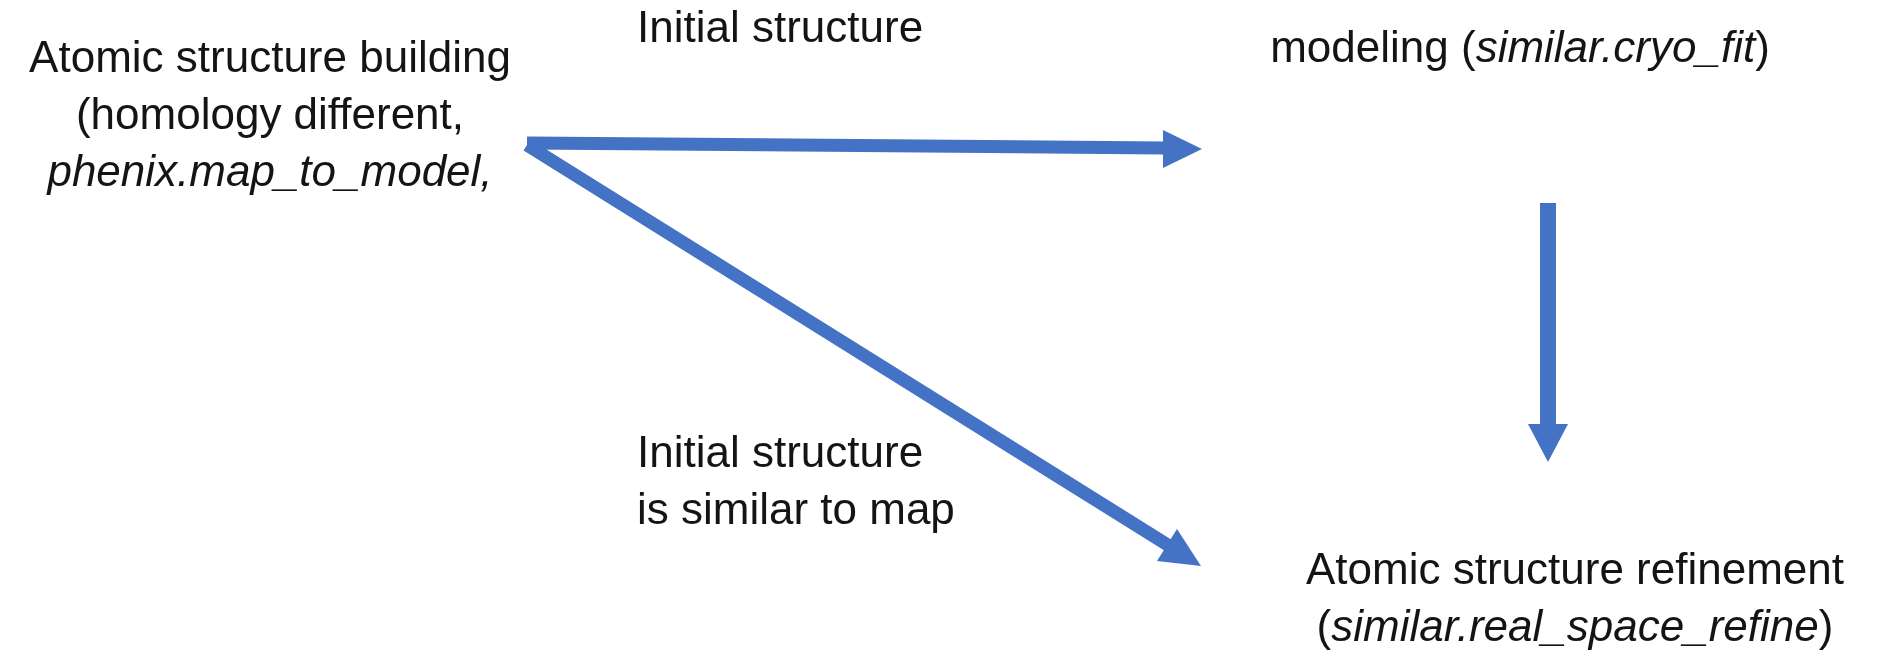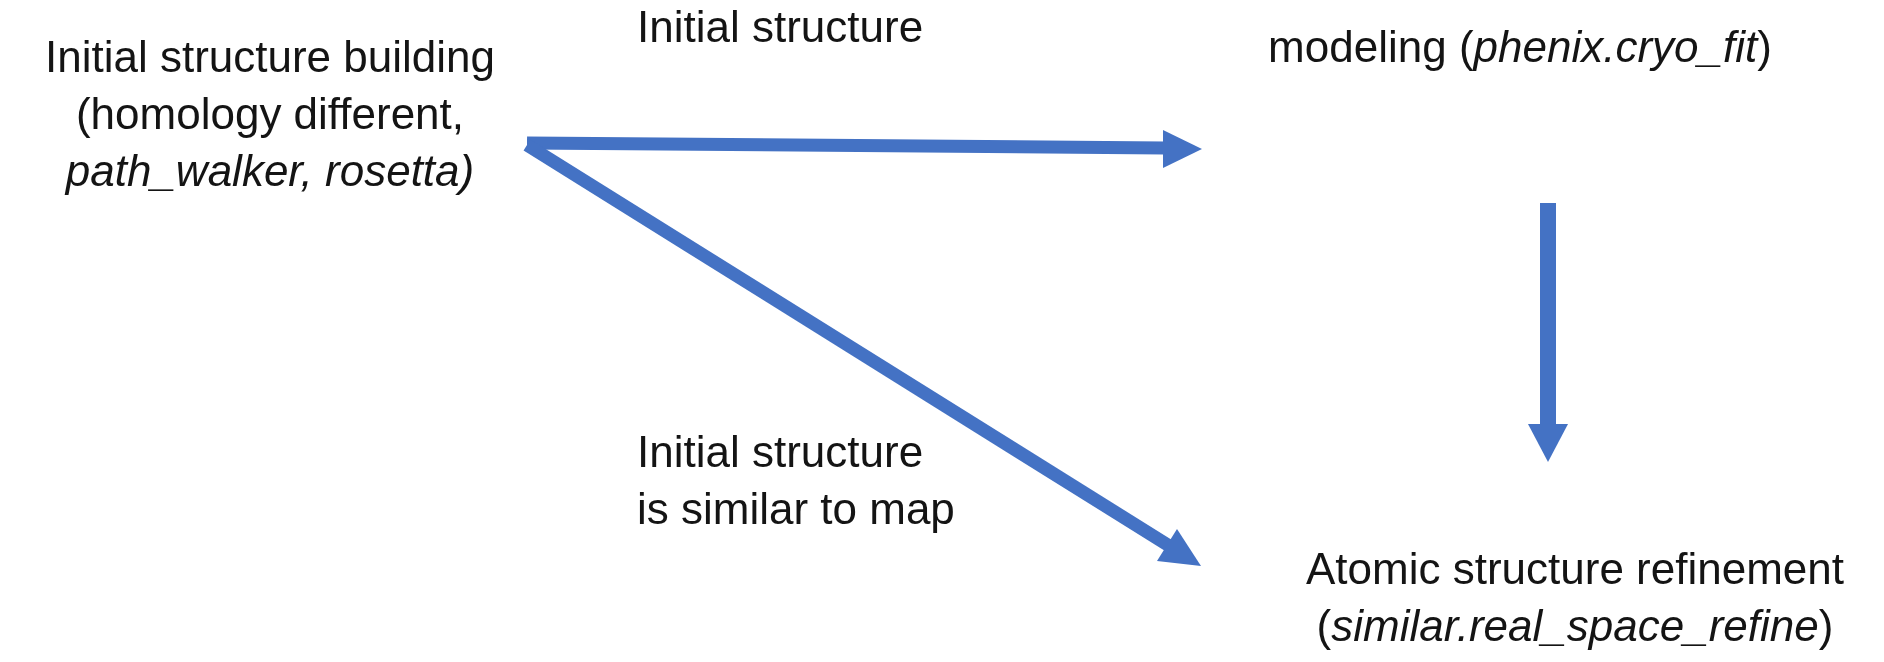--- a/index.html
+++ b/index.html
@@ -56,32 +56,32 @@
       <polygon points="1201,566 1157,561 1177,529" fill="#4472C4"></polygon>
     </g>
 
     <g>
       <line x1="1548" y1="203" x2="1548" y2="428" stroke-width="16" stroke="#4472C4"></line>
       <polygon points="1548,462 1528,424 1568,424" fill="#4472C4"></polygon>
     </g>
   </svg>
 
   <div class="node node-building">
-    <div>Initial structure building</div>
+    <div>Atomic structure building</div>
     <div>(homology different,</div>
-    <div class="italic">path_walker, rosetta)</div>
+    <div class="italic">phenix.map_to_model,</div>
   </div>
 
   <div class="edge-label label-different">
     <div>Initial structure</div>
   </div>
 
   <div class="node node-fitting">
     <div>
-      <span>modeling (</span><span class="italic">phenix.cryo_fit</span><span>)</span>
+      <span>modeling (</span><span class="italic">similar.cryo_fit</span><span>)</span>
     </div>
   </div>
 
   <div class="edge-label label-similar">
     <div>Initial structure</div>
     <div>is similar to map</div>
   </div>
 
   <div class="node node-refinement">
     <div>Atomic structure refinement</div>

